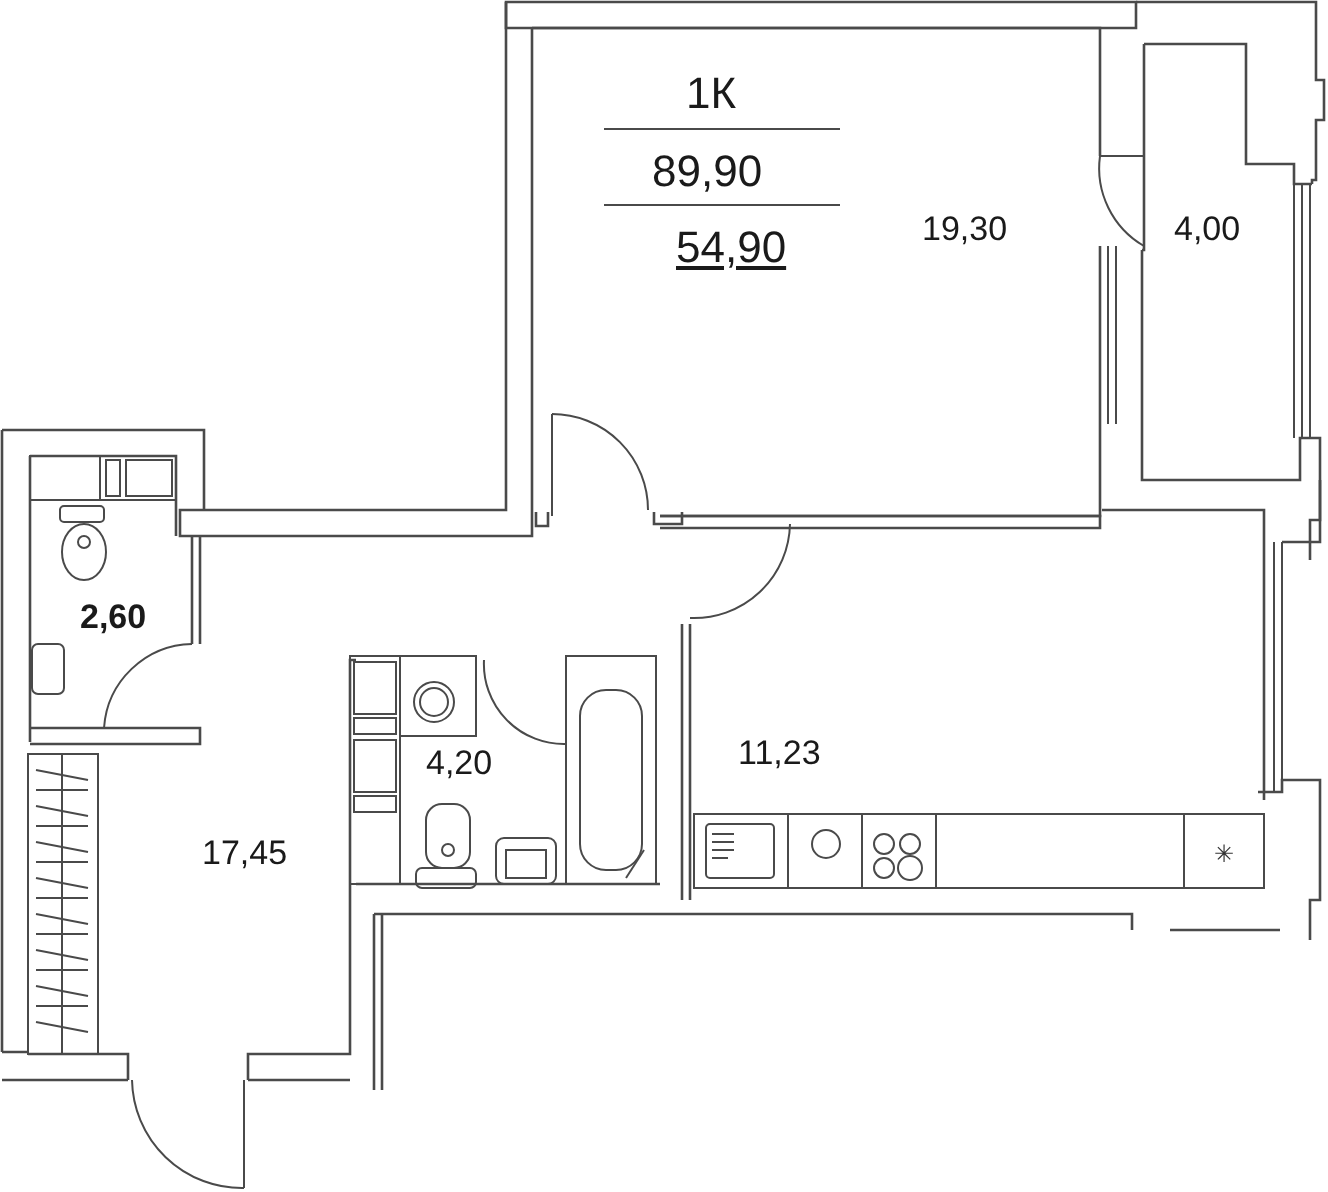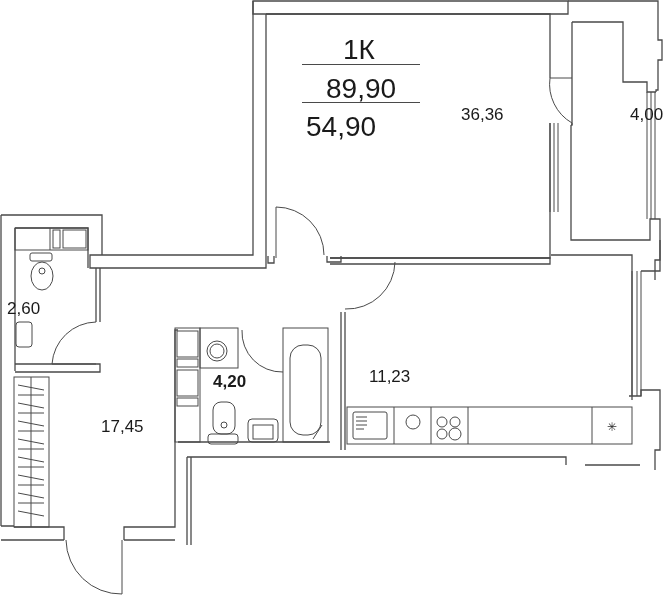--- a/index.html
+++ b/index.html
@@ -2,21 +2,21 @@
 <html><head>
 <meta charset="utf-8">
 <style>
   html, body { margin: 0; padding: 0; background: #ffffff; }
   body { width: 664px; height: 596px; overflow: hidden; position: relative; font-family: "Liberation Sans", sans-serif; }
   #plan { position: absolute; left: 0; top: 0; width: 664px; height: 596px; }
   .w { fill: none; stroke: #4a4a4a; stroke-width: 1.3; }
   .t { fill: none; stroke: #4a4a4a; stroke-width: 1; }
   .lbl { position: absolute; color: #1a1a1a; white-space: nowrap; line-height: 1; }
   .area { font-size: 17px; }
-  .title { font-size: 28px; }
+  .title { font-size: 22px; }
   .rule { position: absolute; height: 0; border-top: 1.3px solid #4a4a4a; }
 </style>
 </head>
 <body>
 
 <svg id="plan" viewBox="0 0 664 596" xmlns="http://www.w3.org/2000/svg">
 
   <g>
     <path class="w" d="M253,1 L568,1 L568,14 L253,14 Z" fill="none"></path>
     <path class="w" d="M253,1 L253,255 L90,255 L90,268 L266,268 L266,14"></path>
@@ -137,20 +137,20 @@
     <circle class="t" cx="455" cy="434" r="6"></circle>
     <text x="612" y="431" font-size="12" text-anchor="middle" fill="#333">✳</text>
   </g>
   <line class="w" x1="191" y1="457" x2="191" y2="545"></line>
 </svg>
 
 <div class="lbl title" style="left:343px;top:36px;">1К</div>
 <div class="rule" style="left:302px;top:64px;width:118px;"></div>
 <div class="lbl title" style="left:326px;top:75px;">89,90</div>
 <div class="rule" style="left:302px;top:102px;width:118px;"></div>
-<div class="lbl title" style="left:306px;top:113px;">54,90</div>
+<div class="lbl title" style="left:338px;top:113px;text-decoration:underline;">54,90</div>
 
-<div class="lbl area" style="left:461px;top:106px;">36,36</div>
-<div class="lbl area" style="left:587px;top:106px;margin-left:43px;">4,00</div>
-<div class="lbl area" style="left:7px;top:300px;">2,60</div>
+<div class="lbl area" style="left:461px;top:106px;">19,30</div>
+<div class="lbl area" style="left:587px;top:106px;">4,00</div>
+<div class="lbl area" style="left:40px;top:300px;font-weight:bold;">2,60</div>
 <div class="lbl area" style="left:101px;top:418px;">17,45</div>
-<div class="lbl area" style="left:213px;top:373px;font-weight:bold;">4,20</div>
+<div class="lbl area" style="left:213px;top:373px;">4,20</div>
 <div class="lbl area" style="left:369px;top:368px;">11,23</div>
 
 </body></html>

